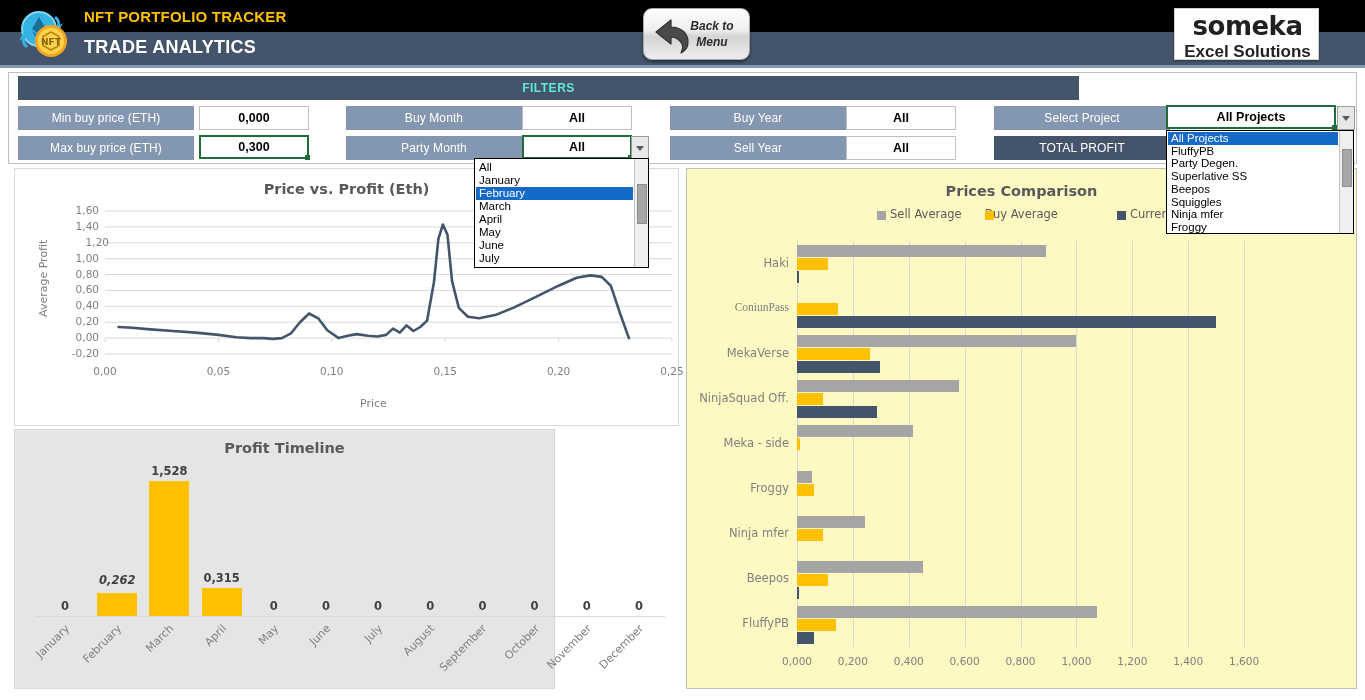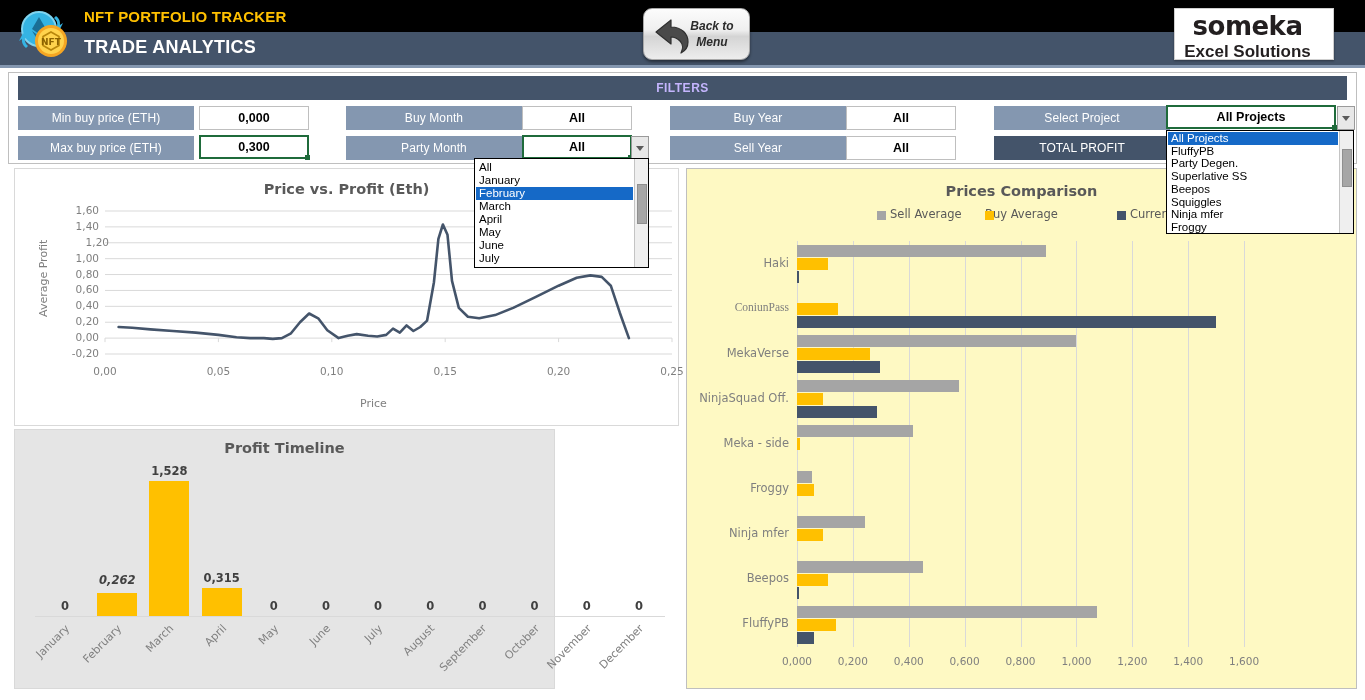--- a/index.html
+++ b/index.html
@@ -37,42 +37,42 @@
     cursor:pointer;
   }
   #back-btn .lbl {
     position:absolute; right:8px; top:9px; width:58px;
     font-size:12px; font-style:italic; font-weight:bold; color:#2b2b2b;
     text-align:center; line-height:16px;
   }
   #back-arrow { position:absolute; left:5px; top:5px; width:44px; height:42px; }
 
   #someka-logo {
-    position:absolute; left:1174px; top:8px; width:160px; height:52px;
+    position:absolute; left:1174px; top:8px; width:145px; height:52px;
     background:#ffffff; border:1px solid #cfcfcf;
     box-shadow:0 1px 2px rgba(0,0,0,.35);
   }
   #someka-word {
     position:absolute; left:0; top:2px; width:145px; text-align:center;
     font-size:26px; font-weight:bold; color:#231f20; letter-spacing:-.5px;
     font-family:"DejaVu Sans", sans-serif;
   }
   #someka-sub {
     position:absolute; left:0; top:33px; width:145px; text-align:center;
     font-size:17px; font-weight:bold; color:#231f20;
   }
 
   
   #filters-panel {
     position:absolute; left:8px; top:72px; width:1349px; height:92px;
     background:#ffffff; border:1px solid #bfbfbf;
   }
   #filters-title {
-    position:absolute; left:18px; top:76px; width:1329px; height:24px;
-    background:#44546a; color:#c4b5fd; font-size:12px; font-weight:bold;
+    position:absolute; left:18px; top:76px; width:1061px; height:24px;
+    background:#44546a; color:#5eead4; font-size:12px; font-weight:bold;
     display:flex; align-items:center; justify-content:center; letter-spacing:.5px;
   }
   .f-label {
     position:absolute; height:24px; background:#8497b0; color:#ffffff;
     font-size:12px; font-weight:normal; display:flex; align-items:center;
     justify-content:center; letter-spacing:.1px;
   }
   .f-label.dark { background:#44546a; }
   .f-val {
     position:absolute; height:24px; background:#ffffff; border:1px solid #bfbfbf;

